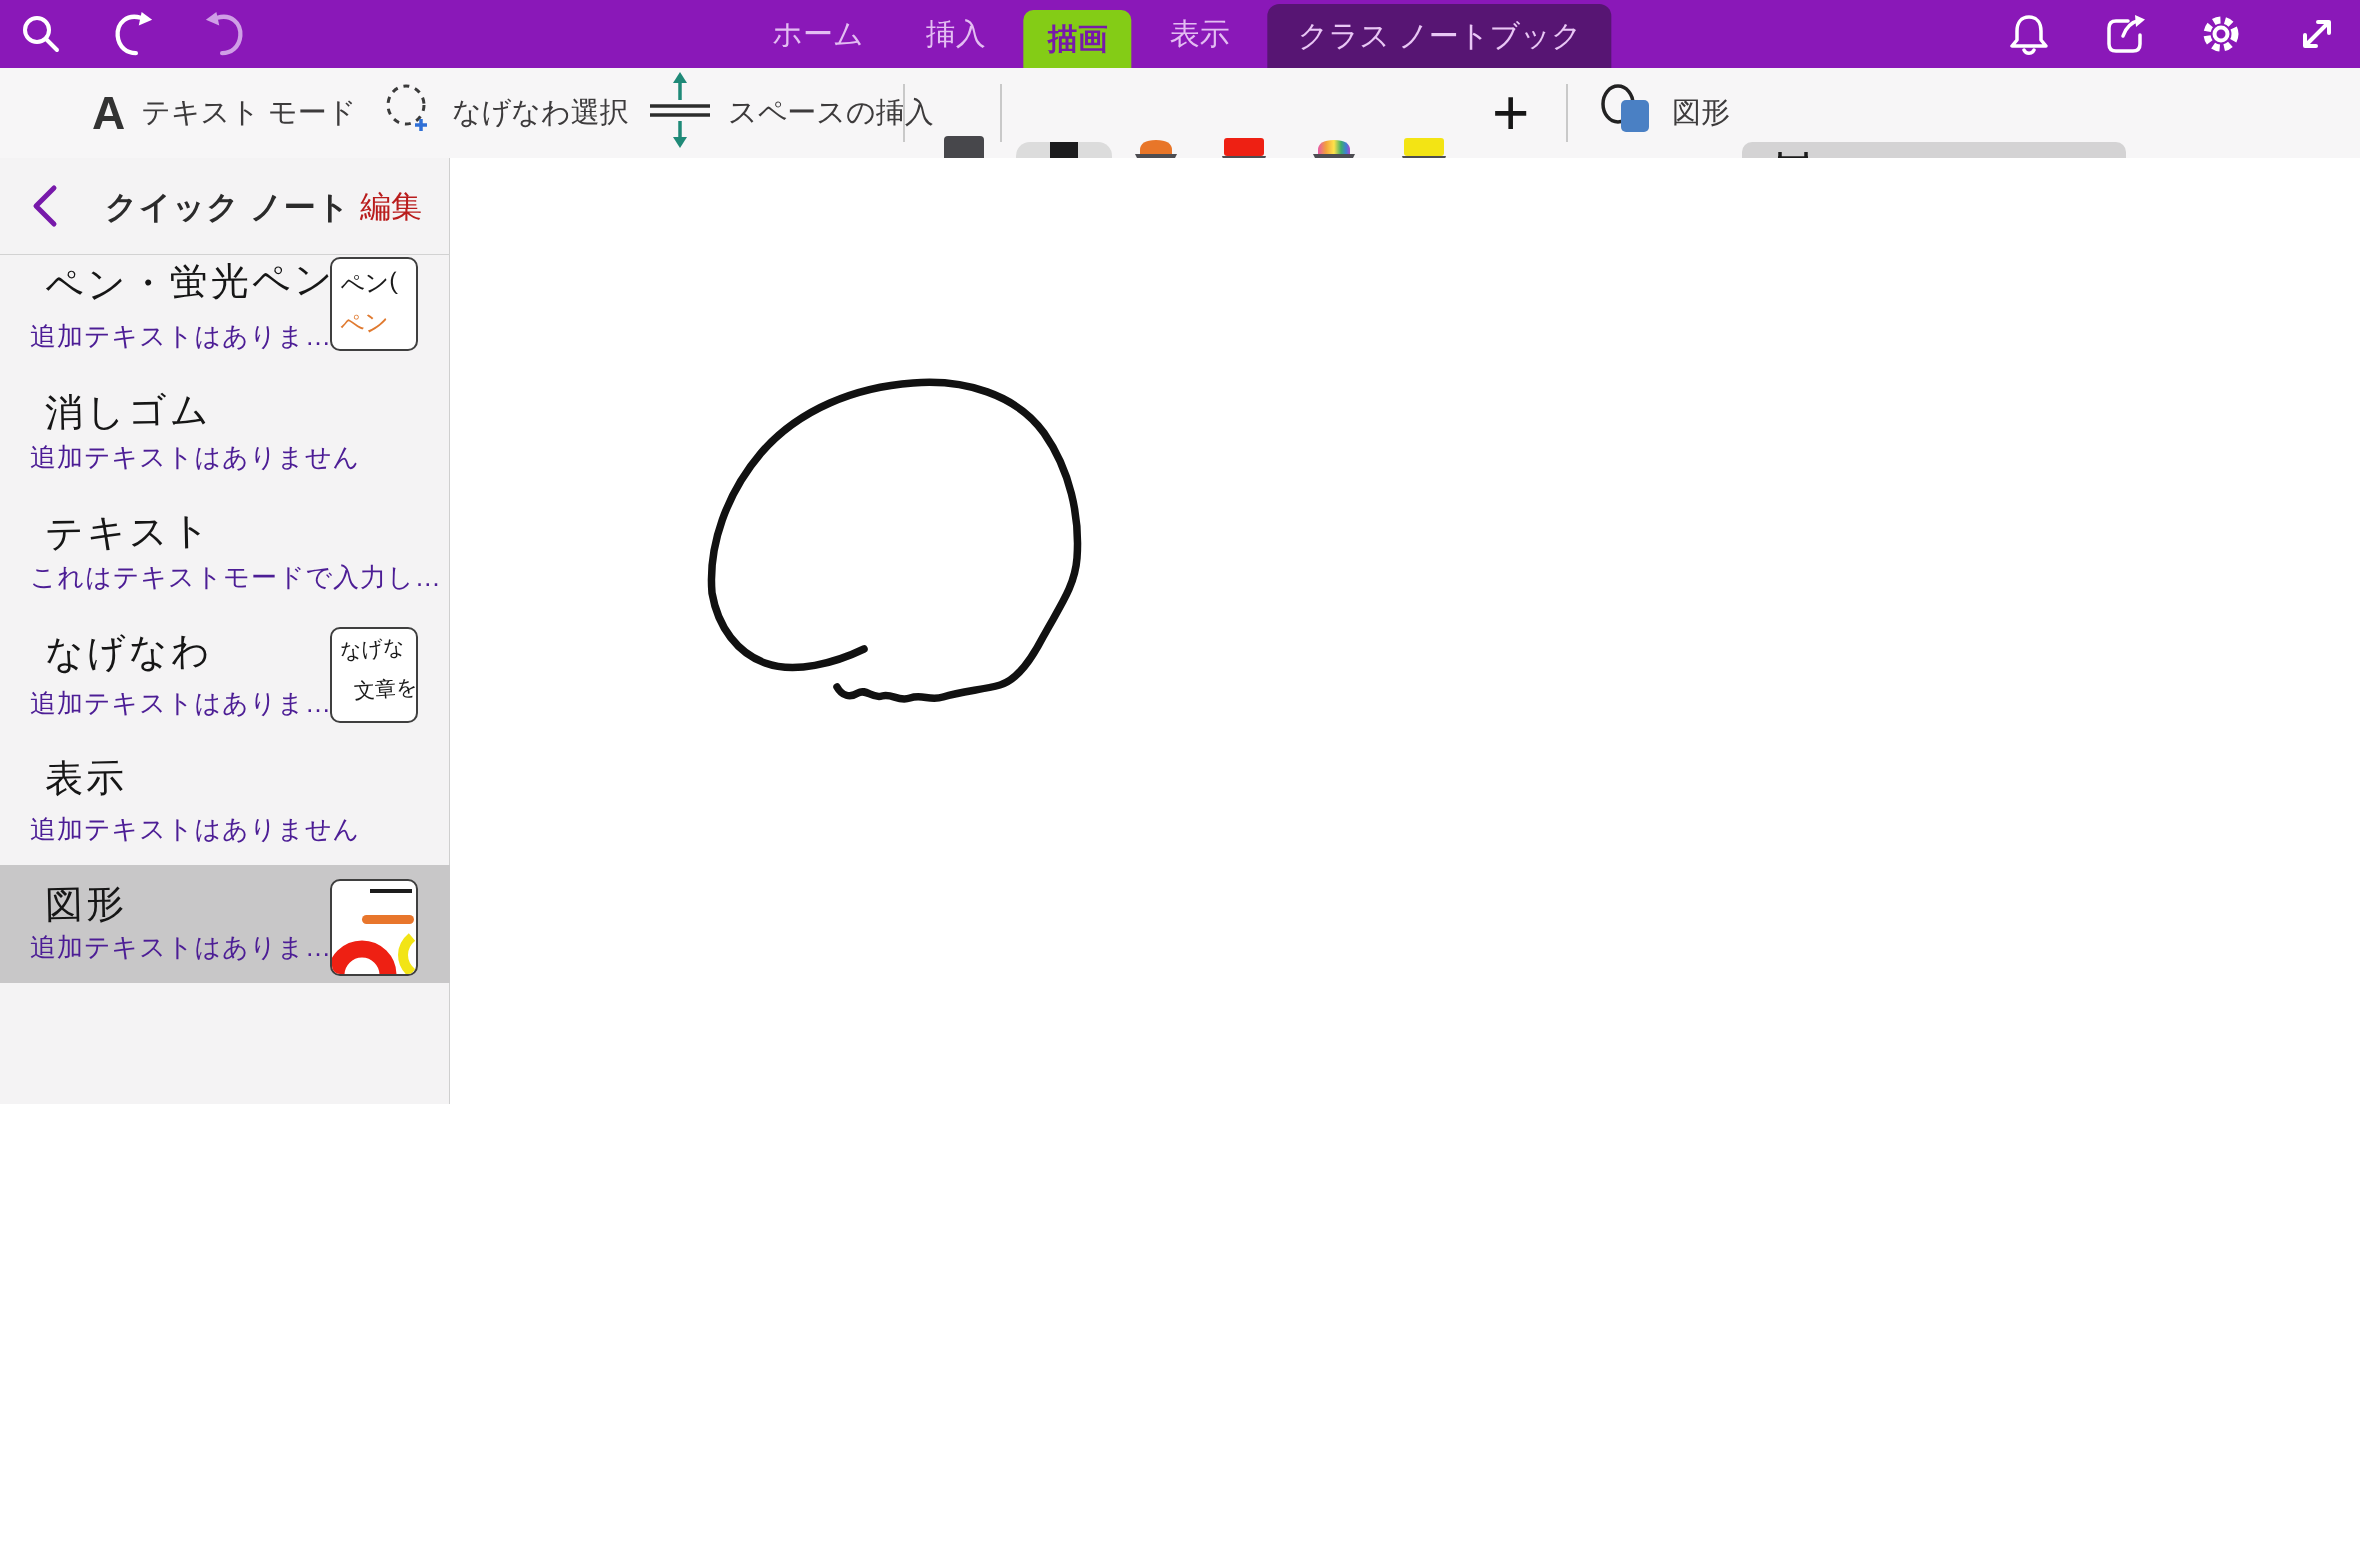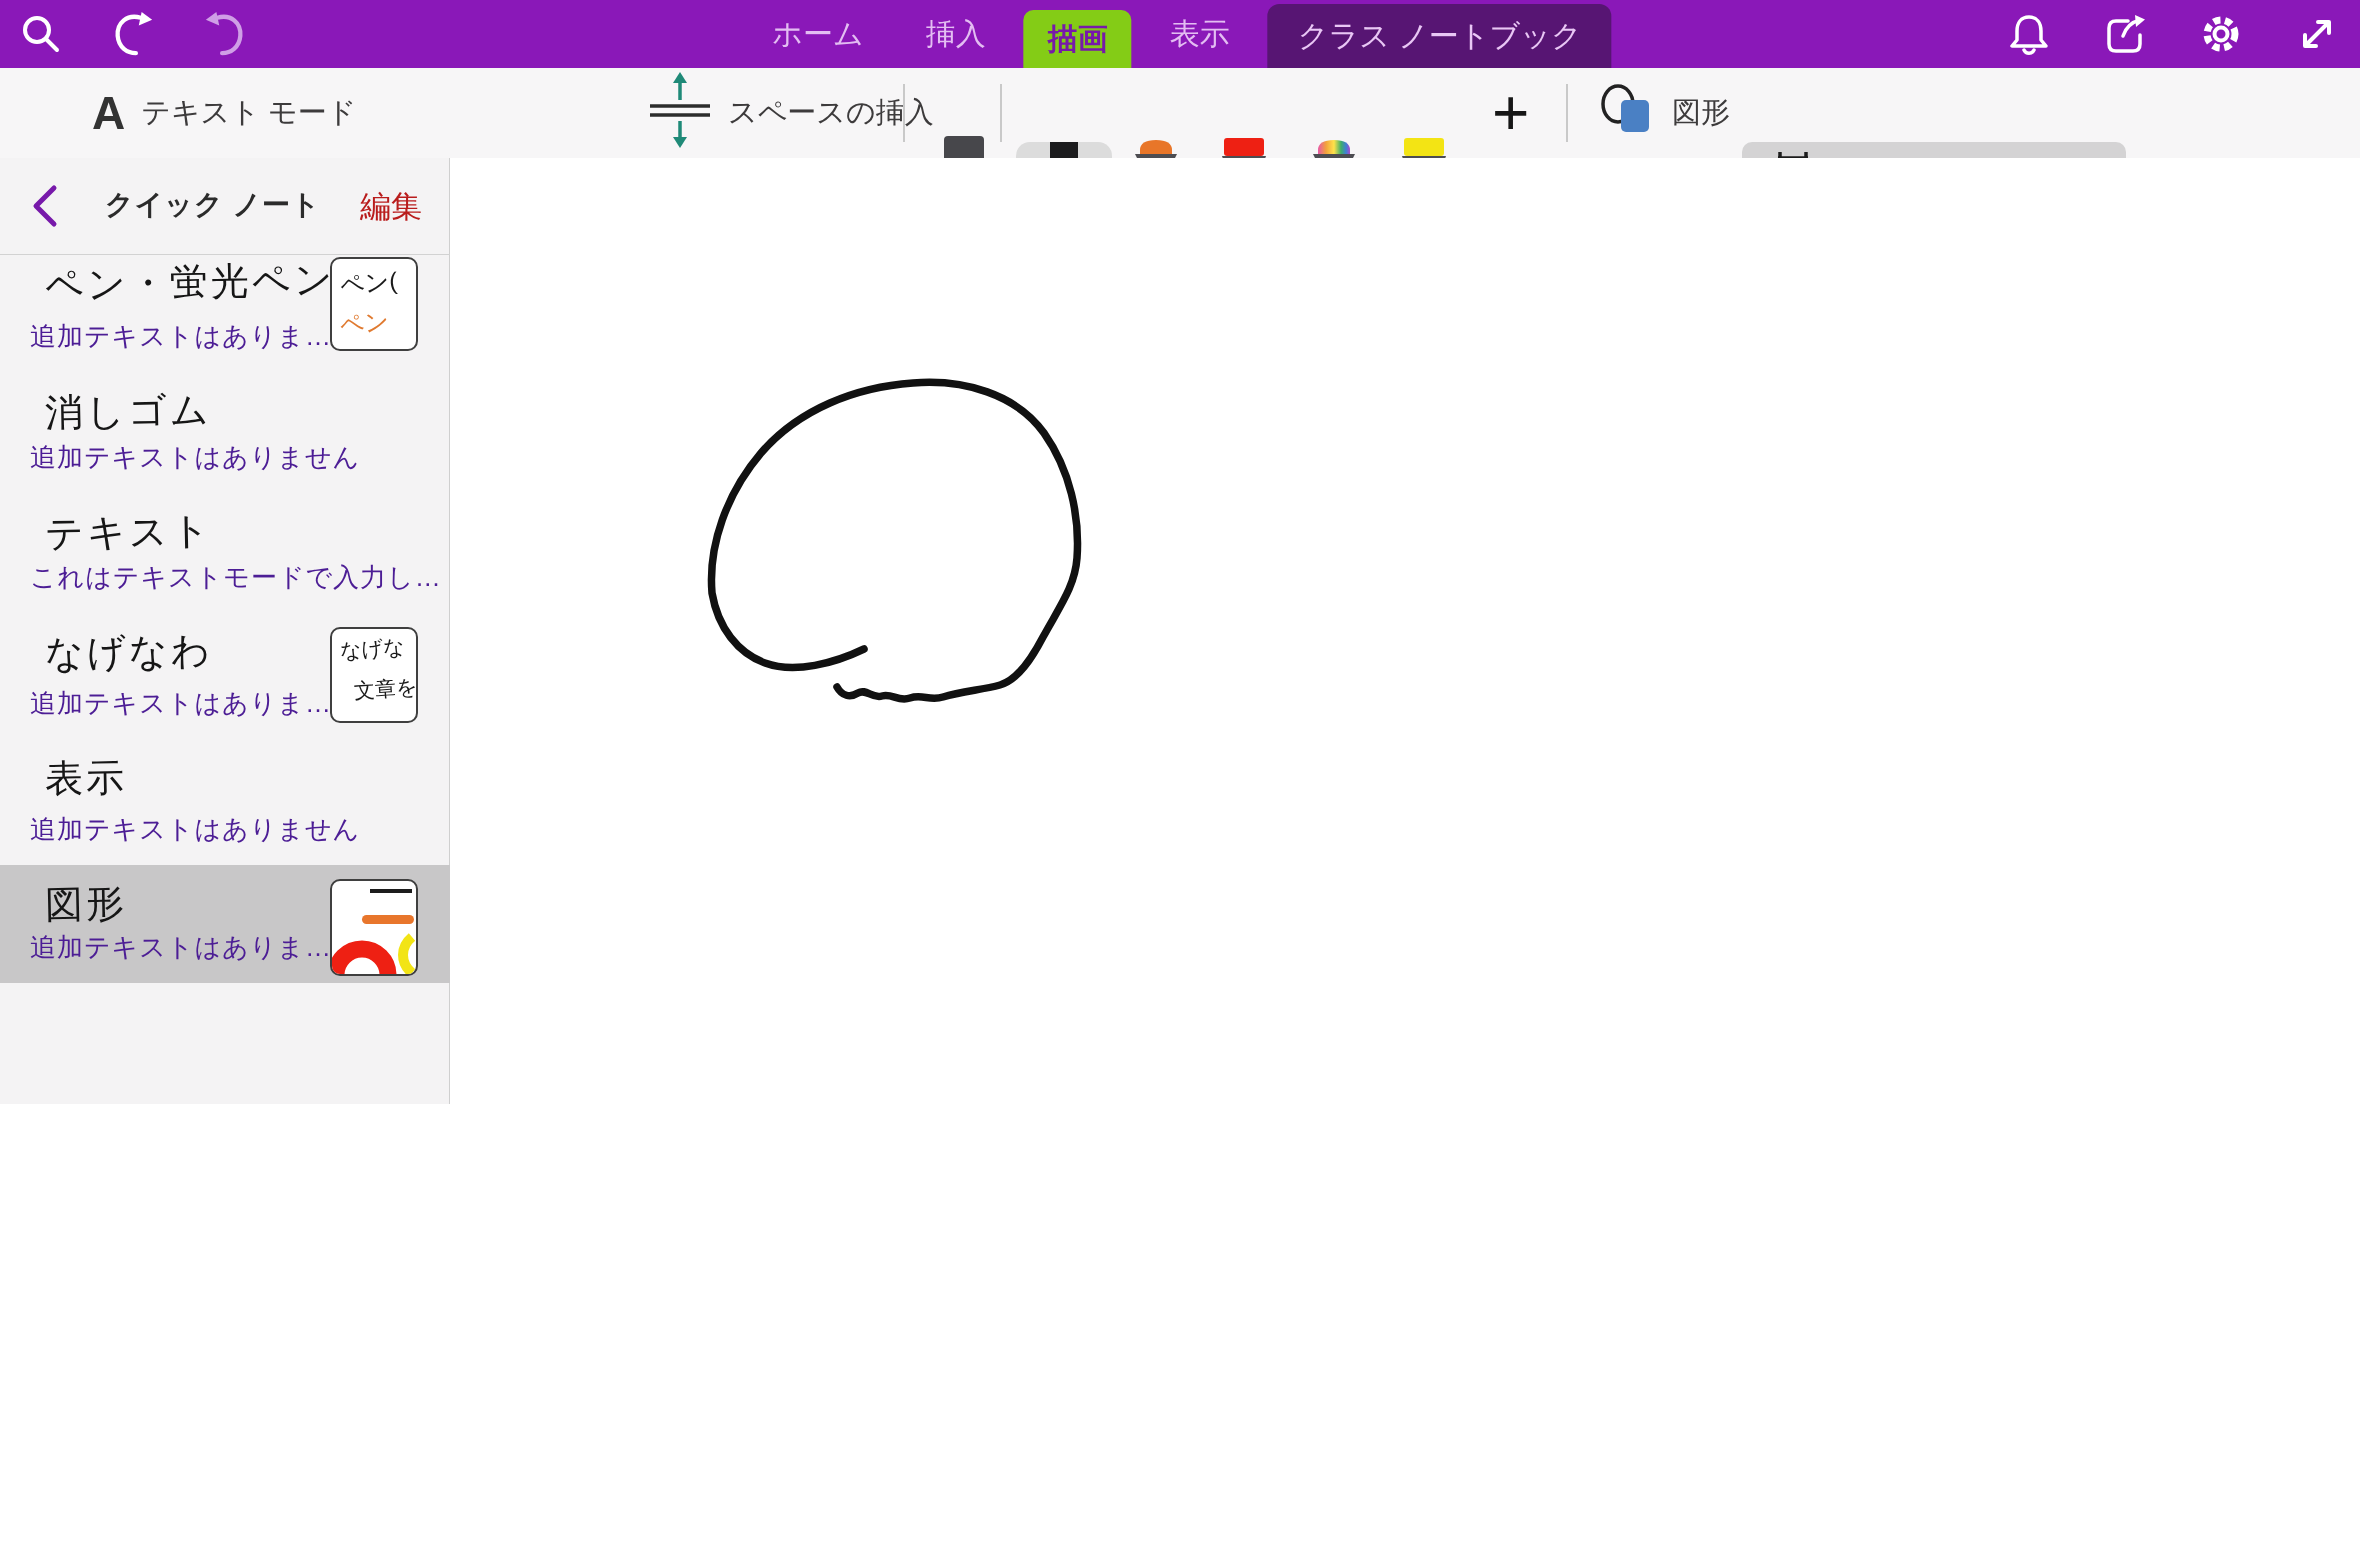--- a/index.html
+++ b/index.html
@@ -29,21 +29,21 @@
             border-radius:14px;cursor:pointer;display:flex;flex-direction:column;align-items:center;}
   .ink-btn{position:absolute;left:1742px;top:74px;height:78px;padding:0 24px;background:#d4d3d4;
            border-radius:10px;display:flex;align-items:center;gap:16px;font-size:29px;color:#2e2d2e;cursor:pointer;}
   .plusglyph{font-size:64px;font-weight:200;color:#161616;line-height:1;}
 
   
   .sidebar{position:absolute;left:0;top:158px;width:450px;height:1405px;background:#f4f3f4;
            border-right:1px solid #cfcfcf;box-sizing:border-box;}
   .side-header{position:absolute;left:0;top:0;width:450px;height:97px;border-bottom:1px solid #d2d2d2;box-sizing:border-box;}
   .back-btn{position:absolute;left:28px;top:26px;width:40px;height:44px;cursor:pointer;}
-  .side-title{position:absolute;left:105px;top:28px;font-size:28px;color:#2b2b2b;font-weight:600;letter-spacing:1px;}
+  .side-title{position:absolute;left:105px;top:28px;font-size:32px;color:#2b2b2b;font-weight:600;letter-spacing:1px;}
   .edit-btn{position:absolute;right:28px;top:28px;font-size:31px;color:#b91c1c;cursor:pointer;}
   .side-item{position:absolute;left:0;width:450px;cursor:pointer;}
   .side-item.selected{background:#c8c7c8;}
   .it-title{position:absolute;left:45px;top:14px;font-size:38px;color:#161616;
             transform:rotate(-1.2deg);letter-spacing:3px;}
   .it-sub{position:absolute;left:30px;bottom:18px;font-size:26px;color:#4c1d95;letter-spacing:1px;}
   .thumb{position:absolute;right:32px;top:14px;width:88px;background:#fff;border:2.5px solid #3f3f3f;
          border-radius:10px;box-sizing:border-box;overflow:hidden;}
   .thumb .tl{position:absolute;font-size:24px;transform:rotate(-4deg);white-space:nowrap;color:#1a1a1a;}
   .addpage{position:absolute;left:0;top:1320px;width:450px;height:85px;border-top:1px solid #cfcfcf;
@@ -121,20 +121,30 @@
     </div>
   </div>
 
   <div class="toolbar">
 
     <div class="tool-btn" style="left:92px">
       <span style="font-size:46px;font-weight:600;color:#333;">A</span>
       <span>テキスト モード</span>
     </div>
 
+    <div class="tool-btn" style="left:382px">
+      <span>
+        <svg width="54" height="58" viewBox="0 0 54 58">
+            <ellipse cx="24" cy="24" rx="18" ry="19" fill="none" stroke="#3a3a3a" stroke-width="3" stroke-dasharray="6 6"></ellipse>
+            <line x1="33" y1="44" x2="45" y2="44" stroke="#2f6fd6" stroke-width="3.5"></line>
+            <line x1="39" y1="38" x2="39" y2="50" stroke="#2f6fd6" stroke-width="3.5"></line>
+          </svg>
+      </span>
+      <span>なげなわ選択</span>
+    </div>
 
     <div class="tool-btn" style="left:648px">
       <span>
         <svg width="64" height="76" viewBox="0 0 64 76">
           <line x1="32" y1="8" x2="32" y2="28" stroke="#1f8a78" stroke-width="3.5"></line>
             <polygon points="32,0 25,11 39,11" fill="#1f8a78"></polygon>
           <line x1="2" y1="34" x2="62" y2="34" stroke="#2c2c2c" stroke-width="3.5"></line>
           <line x1="2" y1="43" x2="62" y2="43" stroke="#2c2c2c" stroke-width="3.5"></line>
           <line x1="32" y1="49" x2="32" y2="68" stroke="#1f8a78" stroke-width="3.5"></line>
             <polygon points="32,76 25,65 39,65" fill="#1f8a78"></polygon>

